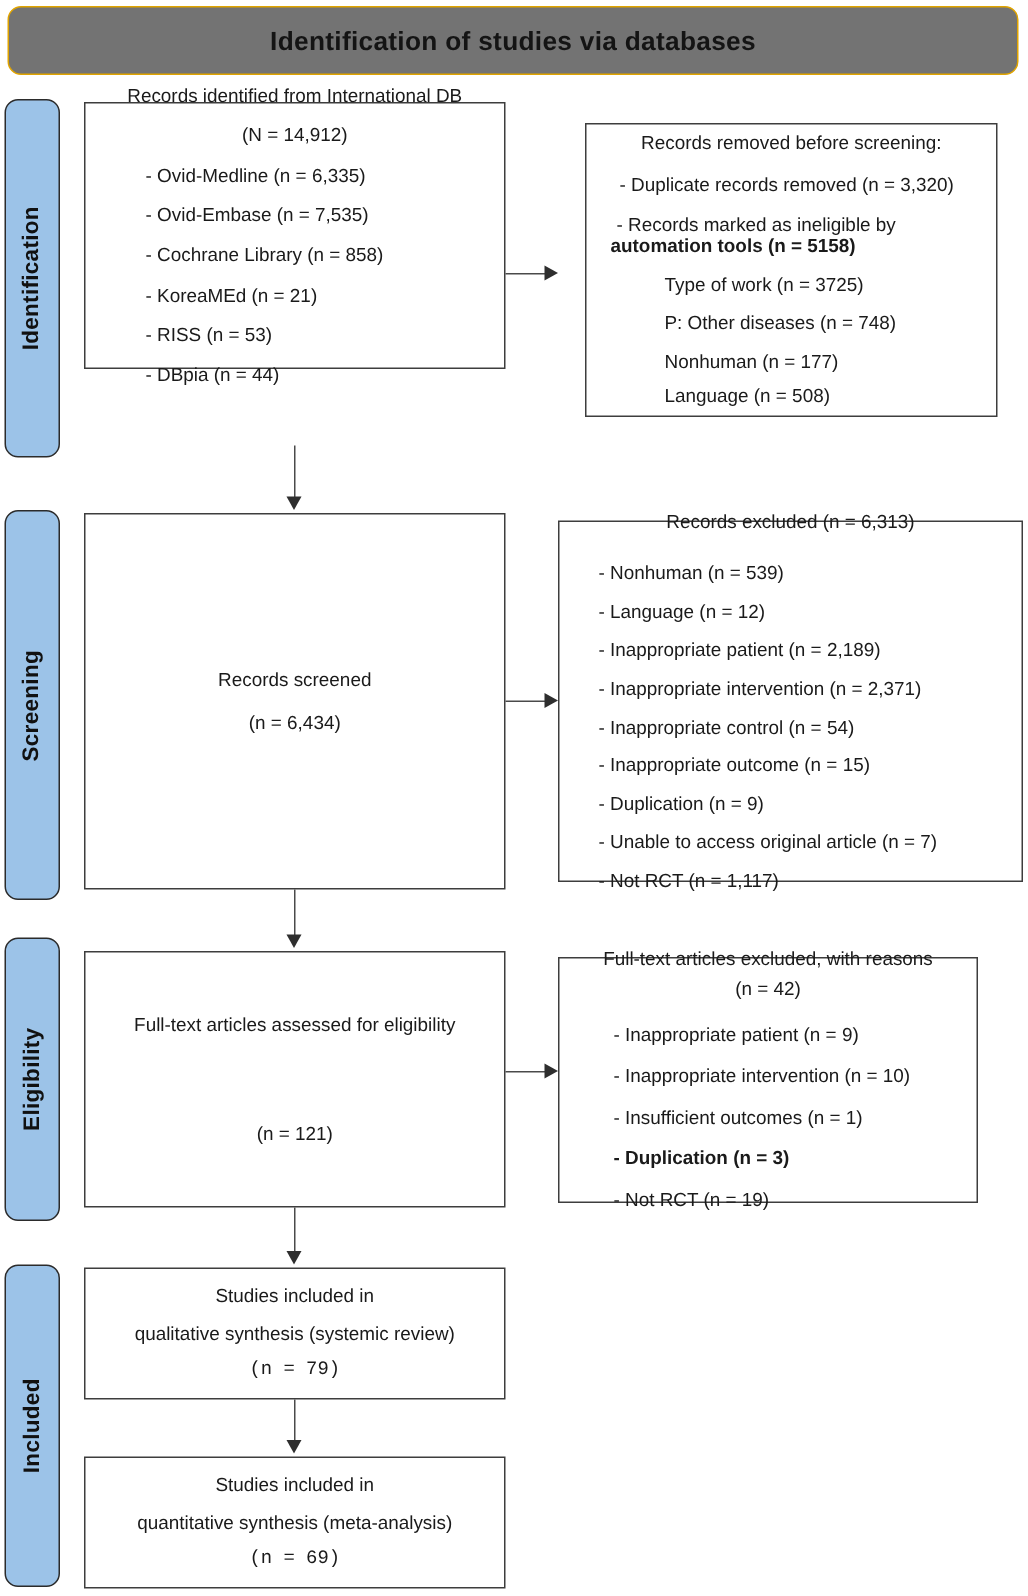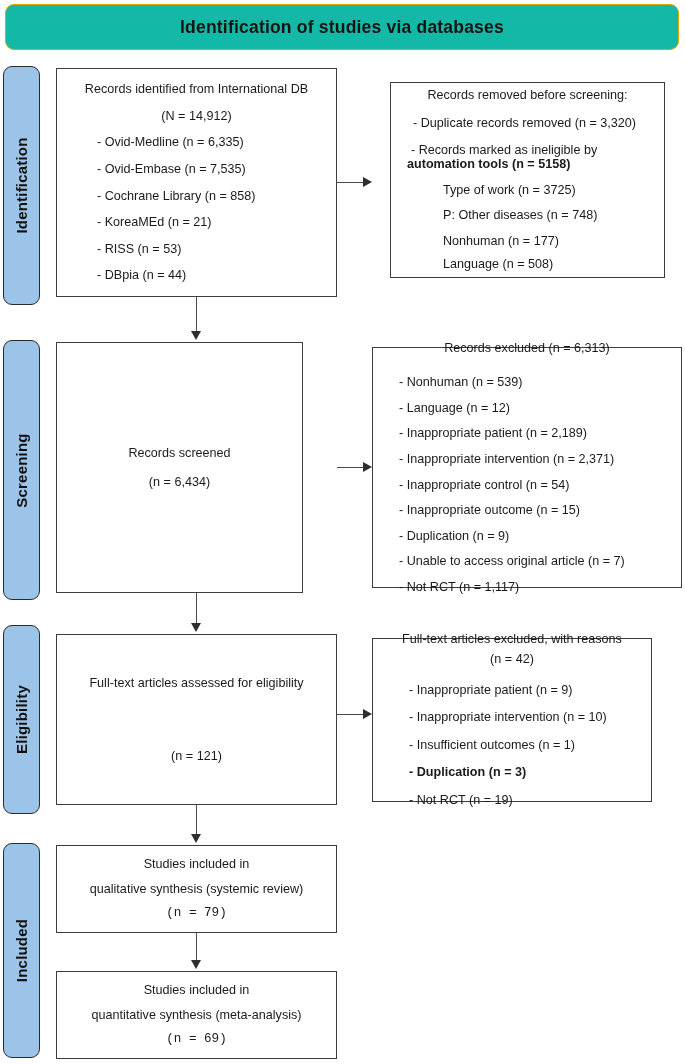--- a/index.html
+++ b/index.html
@@ -16,21 +16,21 @@
     overflow: hidden;
   }
 
   
   .header-banner {
     position: absolute;
     left: 5px;
     top: 4px;
     width: 674px;
     height: 46px;
-    background: #14b8a6;
+    background: #737373;
     border: 1px solid #E0A400;
     border-radius: 9px;
     box-sizing: border-box;
     display: flex;
     align-items: center;
     justify-content: center;
   }
   .header-banner .title {
     font-size: 17.5px;
     font-weight: bold;
@@ -130,21 +130,21 @@
 <div class="phase" style="top:340px; height:260px;">
   <span class="phase-text">Screening</span>
 </div>
 <div class="phase" style="top:625px; height:189px;">
   <span class="phase-text">Eligibility</span>
 </div>
 <div class="phase" style="top:843px; height:215px;">
   <span class="phase-text">Included</span>
 </div>
 
-<div class="box" style="left:56px; top:68px; width:281px; height:229px;">
+<div class="box" style="left:56px; top:68px; width:281px; height:178px;">
   <div class="rows gap-14" style="padding:9px 6px;">
     <div class="line center">Records identified from International DB</div>
     <div class="line center">(N = 14,912)</div>
     <div class="line indent">- Ovid-Medline (n = 6,335)</div>
     <div class="line indent">- Ovid-Embase (n = 7,535)</div>
     <div class="line indent">- Cochrane Library (n = 858)</div>
     <div class="line indent">- KoreaMEd (n = 21)</div>
     <div class="line indent">-  RISS (n = 53)</div>
     <div class="line indent">-  DBpia (n = 44)</div>
   </div>
@@ -156,21 +156,21 @@
     <div class="line" style="padding-left:14px; margin-bottom:15px;">-  Duplicate records removed (n = 3,320)</div>
     <div class="line" style="padding-left:12px; margin-bottom:1px;">- Records marked as ineligible by</div>
     <div class="line" style="padding-left:8px; margin-bottom:13px;font-weight:bold;">automation tools   (n = 5158)</div>
     <div class="line indent-r" style="margin-bottom:13px;">Type of work (n = 3725)</div>
     <div class="line indent-r" style="margin-bottom:13px;">P: Other diseases (n = 748)</div>
     <div class="line indent-r" style="margin-bottom:11px;">Nonhuman  (n = 177)</div>
     <div class="line indent-r">Language (n = 508)</div>
   </div>
 </div>
 
-<div class="box" style="left:56px; top:342px; width:247px; height:251px;">
+<div class="box" style="left:56px; top:342px; width:281px; height:251px;">
   <div class="rows gap-16" style="padding:0 6px;">
     <div class="line center">Records screened</div>
     <div class="line center">(n = 6,434)</div>
   </div>
 </div>
 
 <div class="box" style="left:372px; top:347px; width:310px; height:241px;">
   <div class="rows" style="padding:8px 8px;">
     <div class="line center" style="margin-bottom:22px;">Records excluded  (n = 6,313)</div>
     <div class="line" style="padding-left:18px; margin-bottom:13px;">- Nonhuman (n = 539)</div>

